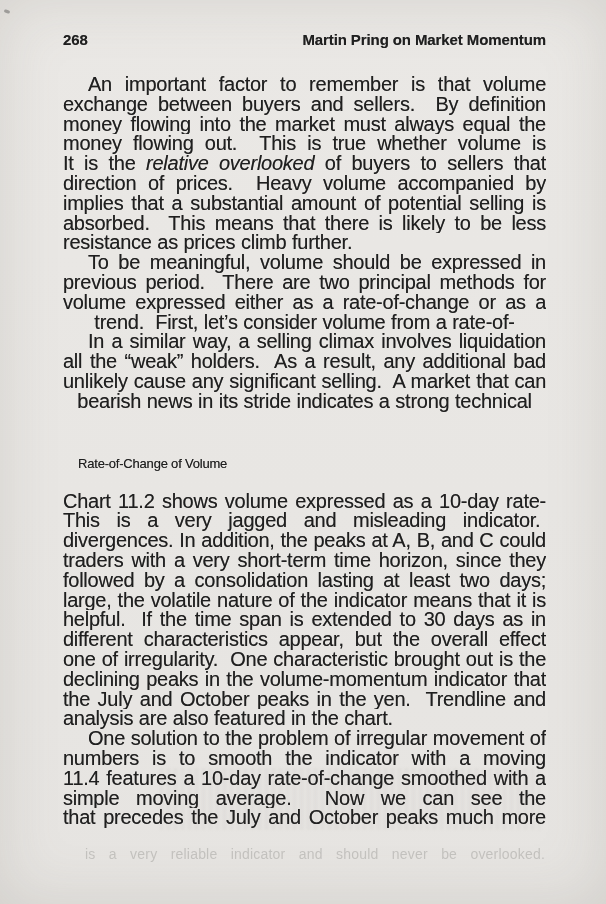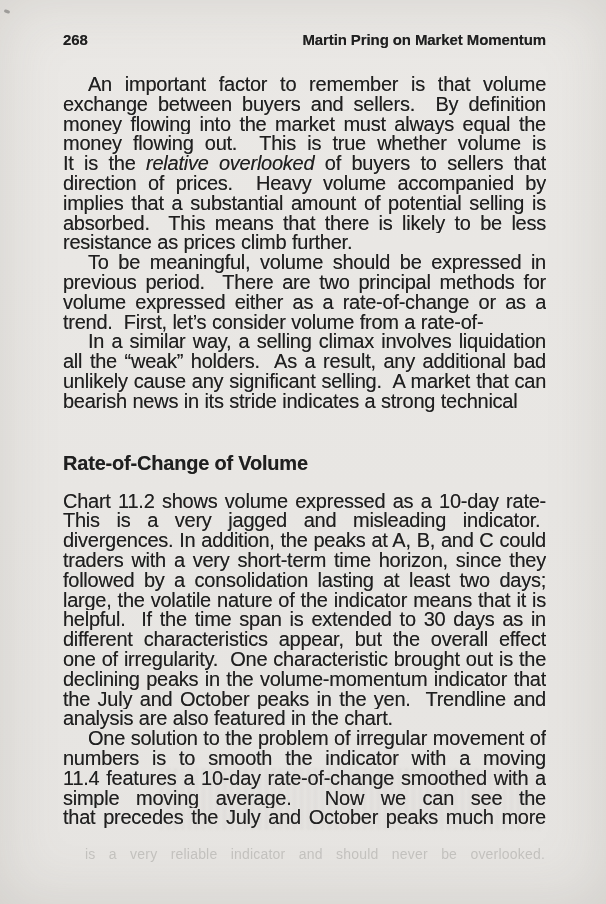--- a/index.html
+++ b/index.html
@@ -26,26 +26,26 @@
     text-shadow:0 0 0.5px rgba(30,30,30,0.55);
   }
   .body { margin-top:26px; }
   .line {
     height:19.8px; line-height:19.8px;
     font-size:20px; letter-spacing:-0.25px; word-spacing:0.3px;
     text-align:justify; text-align-last:justify;
     overflow:hidden; white-space:normal;
     text-shadow:0 0 0.5px rgba(30,30,30,0.55);
   }
-  .line.no-just { text-align:left; text-align-last:left; }
+  .line.no-just { text-align:center; text-align-last:left; }
   .line.indent { text-indent:25px; }
   .italic { font-style:italic; }
   .heading {
-    font-size:20px; font-weight:bold; letter-spacing:-0.2px;
-    margin:40px 0 17px 0; line-height:23px;
+    font-size:13px; font-weight:normal; letter-spacing:-0.2px;
+    margin:40px 0 17px 15px; line-height:23px;
     text-shadow:0 0 0.5px rgba(30,30,30,0.55);
   }
   .ghost-block {
     position:absolute; left:160px; top:768px; width:380px; height:62px;
     background:repeating-linear-gradient(90deg,rgba(110,105,100,0.06) 0 3px,transparent 3px 7px);
     filter:blur(1.5px); pointer-events:none;
   }
   .ghost-line {
     position:absolute; left:85px; top:846px; width:460px;
     font-size:14px; letter-spacing:0.2px;

